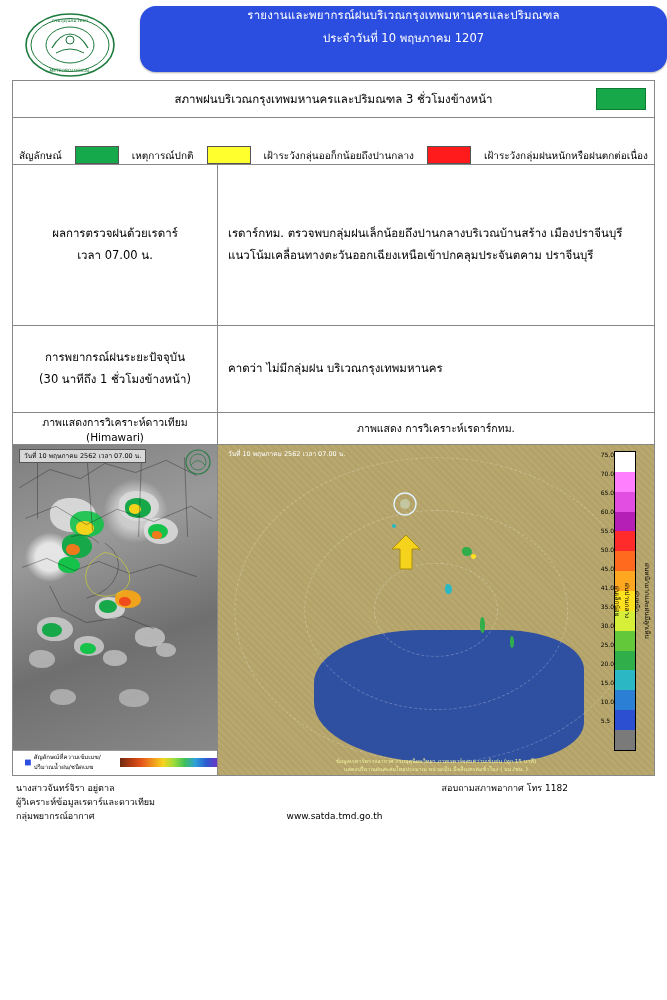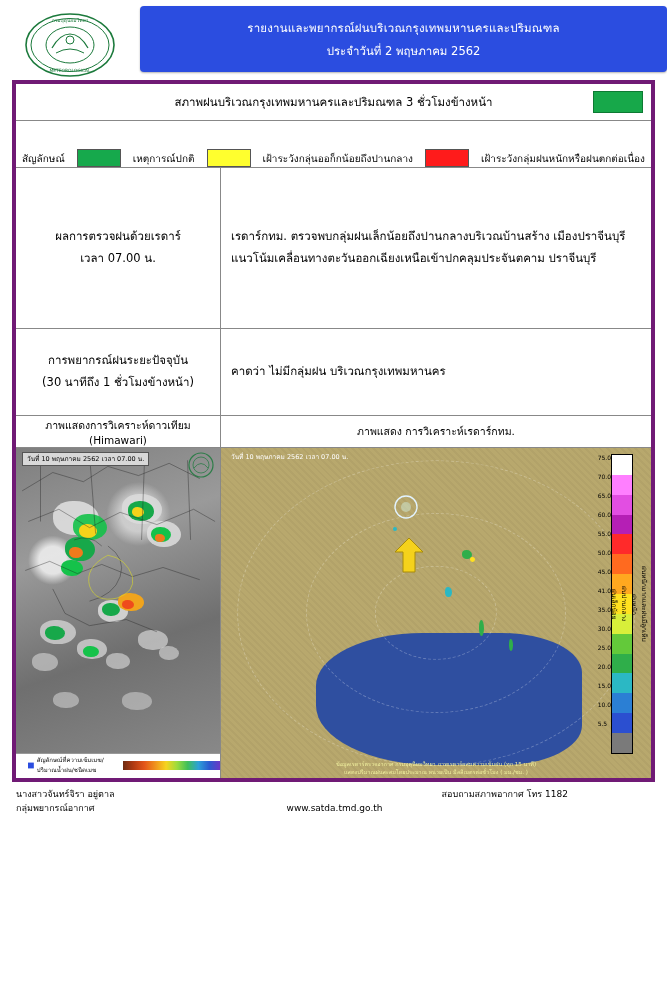--- a/index.html
+++ b/index.html
@@ -10,30 +10,30 @@
     color:#000;
     overflow:hidden;
   }
   .page{position:relative;width:667px;height:1000px;}
 
   
   .header{display:flex;align-items:flex-start;padding:6px 0 0 0;height:78px;box-sizing:border-box;}
   .logo{width:140px;display:flex;align-items:center;justify-content:center;padding-top:4px;}
   .logo svg{display:block;}
   .title-box{
-    flex:1;background:#2b4de0;color:#fff;border-radius:4px;
-    height:66px;display:flex;flex-direction:column;align-items:center;justify-content:center;
+    flex:1;background:#2b4de0;color:#fff;border-radius:16px;
+    height:66px;display:flex;flex-direction:column;align-items:center;
     box-shadow:0 1px 2px rgba(0,0,0,.3);
   }
   .title-box .l1{font-size:11.5px;letter-spacing:.2px;margin-bottom:5px;}
   .title-box .l2{font-size:11.5px;}
 
   
   .tbl{
-    margin:2px 12px 0 12px;border:4px solid #701a75;border-collapse:collapse;width:643px;
+    margin:2px 12px 0 12px;border:1px solid #701a75;border-collapse:collapse;width:643px;
   }
   .tbl td{border:1px solid #888;vertical-align:middle;}
   .subtitle-cell{height:36px;text-align:center;font-size:11.5px;position:relative;padding:0 8px;}
   .green-chip{
     position:absolute;right:8px;top:50%;transform:translateY(-50%);
     width:48px;height:20px;background:#17a84a;border:1px solid #0d7a33;
   }
 
   .legend-cell{height:30px;padding:0 6px;font-size:10px;}
   .legend-row{display:flex;align-items:center;justify-content:space-between;margin-top:28px;}
@@ -114,21 +114,21 @@
         <ellipse cx="48" cy="35" rx="24" ry="18" fill="none" stroke="#1c7a3c" stroke-width="1"></ellipse>
         <path d="M30 38 q8 -14 18 -14 q10 0 18 14" fill="none" stroke="#1c7a3c" stroke-width="1.2"></path>
         <path d="M34 43 q14 -8 28 0" fill="none" stroke="#1c7a3c" stroke-width="1"></path>
         <circle cx="48" cy="30" r="4" fill="none" stroke="#1c7a3c" stroke-width="1"></circle>
         <text x="48" y="12" font-size="5" fill="#1c7a3c" text-anchor="middle">กรมอุตุนิยมวิทยา</text>
         <text x="48" y="62" font-size="4.4" fill="#1c7a3c" text-anchor="middle">METEOROLOGICAL</text>
       </svg>
     </div>
     <div class="title-box">
       <div class="l1">รายงานและพยากรณ์ฝนบริเวณกรุงเทพมหานครและปริมณฑล</div>
-      <div class="l2">ประจำวันที่  2  พฤษภาคม  2562</div>
+      <div class="l2">ประจำวันที่  10  พฤษภาคม  1207</div>
     </div>
   </div>
 
   <table class="tbl">
     <tbody>
         <tr>
       <td class="subtitle-cell" colspan="2">
         <span>สภาพฝนบริเวณกรุงเทพมหานครและปริมณฑล 3 ชั่วโมงข้างหน้า</span>
         <span class="green-chip"></span>
       </td>
@@ -322,20 +322,21 @@
     </tr>
   </tbody>
     </table>
 
   <div class="footer">
     <div class="f-row">
       <div class="f-col left">นางสาวจันทร์จิรา  อยู่ตาล</div>
       <div class="f-col">สอบถามสภาพอากาศ  โทร 1182</div>
     </div>
     <div class="f-row">
+      <div class="f-col left">ผู้วิเคราะห์ข้อมูลเรดาร์และดาวเทียม</div>
     </div>
     <div class="f-row">
       <div class="f-col left">กลุ่มพยากรณ์อากาศ</div>
       <div class="f-col">www.satda.tmd.go.th</div>
       <div class="f-col right"></div>
     </div>
   </div>
 
 </div>
 

